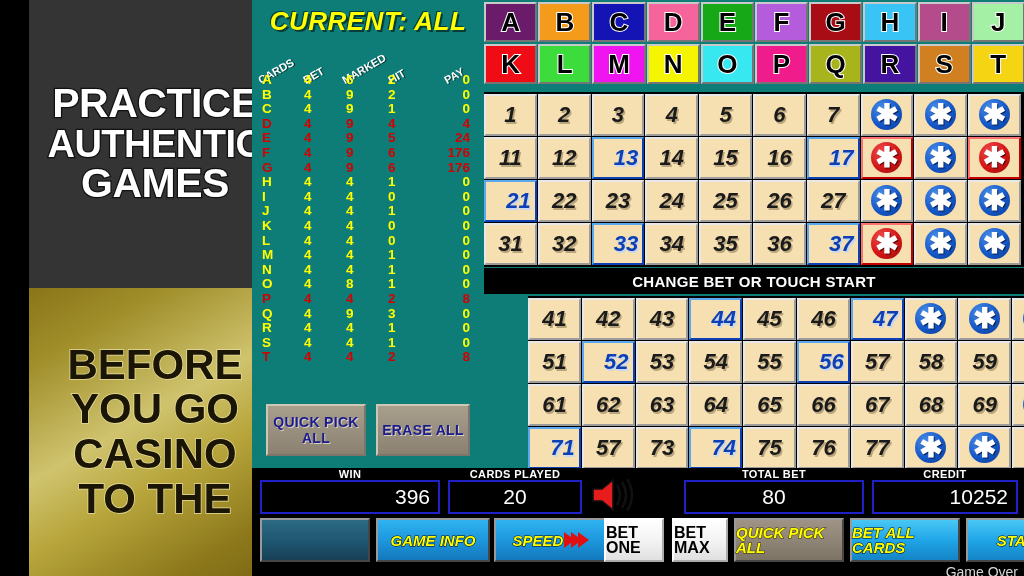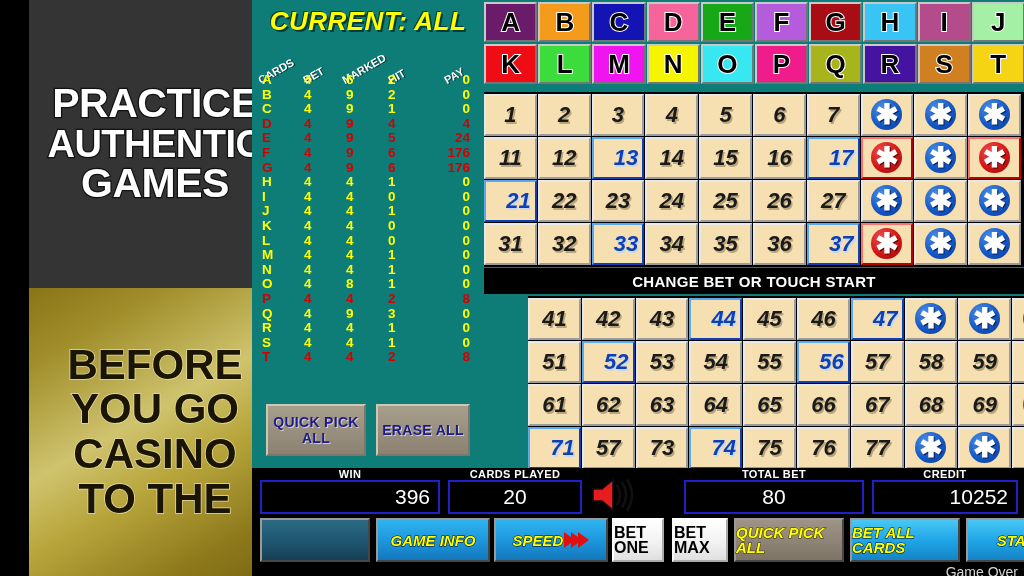--- a/index.html
+++ b/index.html
@@ -621,21 +621,21 @@
         <span>GAME INFO</span>
       </div>
       <div class="gbtn blue" style="left:242px; width:114px;">
         <span>SPEED</span>
         <span class="arrows">
             <i></i>
             <i></i>
             <i></i>
           </span>
       </div>
-      <div class="gbtn white" style="left:360px; width:52px;">
+      <div class="gbtn white" style="left:352px; width:60px;">
         <span>BET ONE</span>
       </div>
       <div class="gbtn white" style="left:420px; width:56px;">
         <span>BET MAX</span>
       </div>
       <div class="gbtn gray" style="left:482px; width:110px;">
         <span>QUICK PICK ALL</span>
       </div>
       <div class="gbtn cyan" style="left:598px; width:110px;">
         <span>BET ALL CARDS</span>

